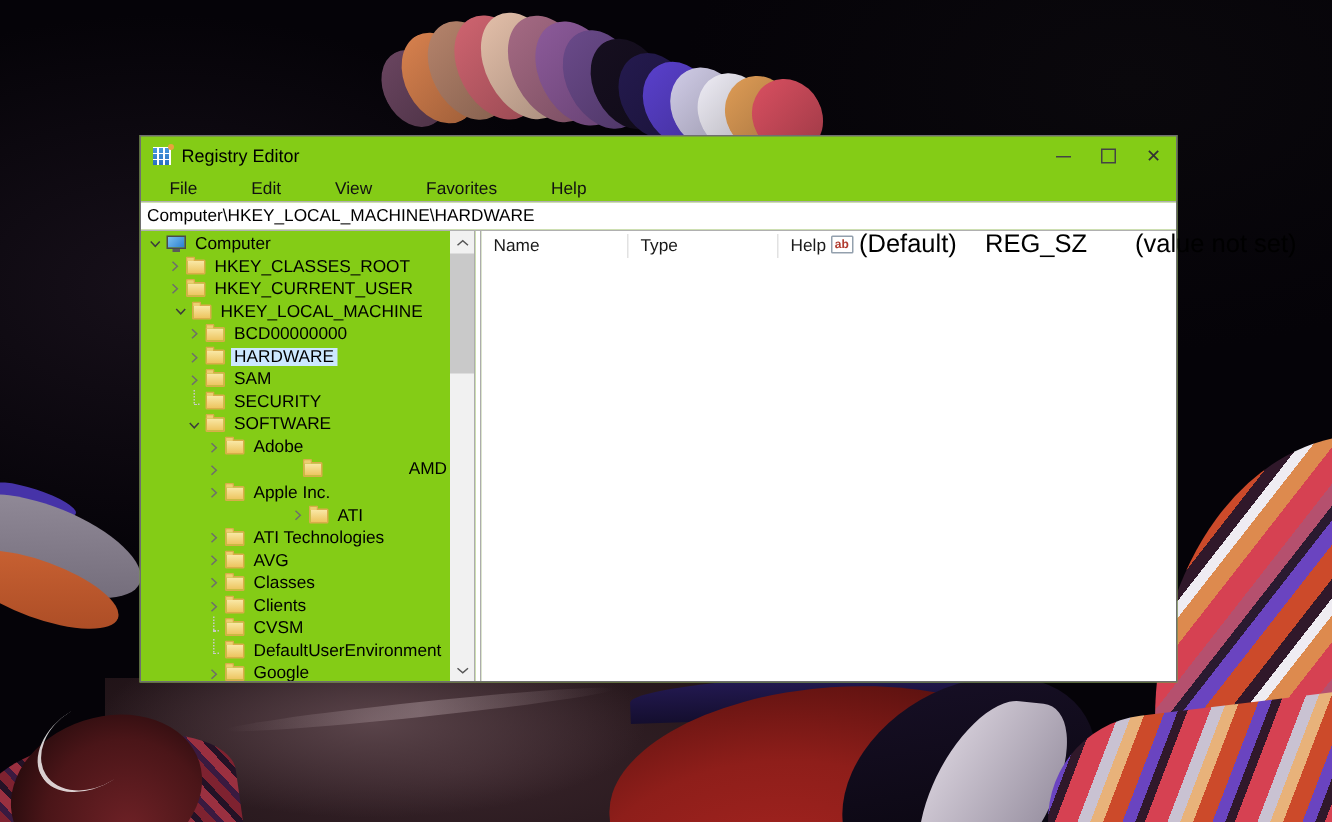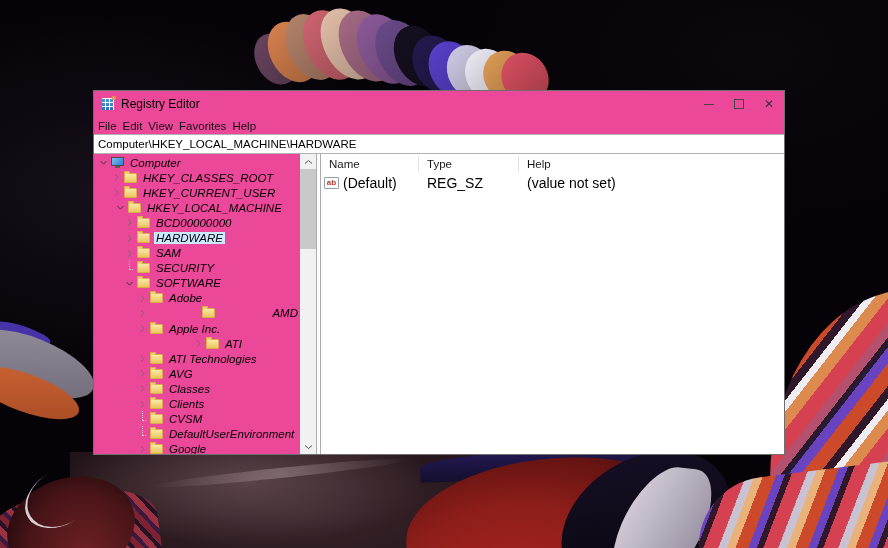--- a/index.html
+++ b/index.html
@@ -36,74 +36,74 @@
   .wp-br-dark{left:556px;top:458px;width:180px;height:130px;transform:rotate(-30deg);border-radius:50%;
     background:linear-gradient(200deg,#181028,#060408);}
   .wp-wedge{left:620px;top:468px;width:84px;height:120px;transform:skewX(-18deg) rotate(6deg);border-radius:40%/50%;
     background:linear-gradient(100deg,#d5ced9,#978fa0);}
   .wp-rr{left:770px;top:290px;width:160px;height:270px;border-top-left-radius:140px 190px;
     background:repeating-linear-gradient(128deg,#efecf2 0 7px,#dd8a4e 7px 18px,#d64152 18px 33px,#b5506e 33px 42px,#2a1a30 42px 48px,#6a44c0 48px 58px,#cc4a2a 58px 72px,#30182a 72px 80px);}
   .wp-rr2{left:696px;top:472px;width:220px;height:100px;transform:rotate(-7deg);border-top-left-radius:70px;
     background:repeating-linear-gradient(118deg,#e8b27a 0 8px,#cc4a2a 8px 20px,#6a44c0 20px 28px,#30182a 28px 34px,#d64152 34px 48px,#c9c2d2 48px 56px);}
 
   
-  .window{position:absolute;left:93px;top:90px;width:692px;height:365px;background:#ec4899;
+  .window{position:absolute;left:93px;top:90px;width:692px;height:365px;background:#84cc16;
           border:1px solid #6f6f6f;box-sizing:border-box;display:flex;flex-direction:column;}
   .titlebar{height:26px;display:flex;align-items:center;flex:0 0 auto;}
   .app-icon{width:12px;height:12px;margin-left:8px;position:relative;flex:0 0 auto;
     background-image:
       repeating-linear-gradient(90deg,transparent 0 3px,#fff 3px 4px),
       repeating-linear-gradient(0deg,transparent 0 3px,#fff 3px 4px),
       linear-gradient(#4a9be0,#2a6fc0);}
   .app-icon::after{content:"";position:absolute;right:-2px;top:-2px;width:4px;height:4px;border-radius:50%;background:#e8a33d;}
   .title{font-size:12px;color:#000;margin-left:7px;white-space:nowrap;}
   .controls{margin-left:auto;display:flex;height:100%;}
   .ctl{width:30px;display:flex;align-items:center;justify-content:center;}
   .glyph-min{width:10px;height:1px;background:#444;}
   .glyph-max{width:8px;height:8px;border:1px solid #444;}
   .glyph-close{font-size:12px;color:#333;line-height:1;}
   .glyph-close::before{content:"\2715";}
 
   .menubar{height:17px;border-bottom:1px solid #b0b0b0;display:flex;align-items:center;
            font-size:11.5px;color:#111;padding-left:1px;flex:0 0 auto;}
-  .menu-item{padding:1px 3px;}
+  .menu-item{padding:1px 18px;}
   .addressbar{height:18px;border-bottom:1px solid #b0b0b0;flex:0 0 auto;display:flex;}
   .addressbar input{flex:1;border:none;outline:none;font-family:"Liberation Sans",sans-serif;
                     font-size:11.5px;color:#000;padding:1px 4px;background:#fff;}
 
   .wbody{flex:1;display:flex;min-height:0;}
   .tree-pane{width:223px;border-right:1px solid #acacac;display:flex;box-sizing:border-box;}
   .splitter{width:3px;background:#fff;border-right:1px solid #acacac;}
   .tree{flex:1;overflow:hidden;padding-top:1px;}
-  .tree-row{height:15.1px;display:flex;align-items:center;white-space:nowrap;font-style:italic;}
+  .tree-row{height:15.1px;display:flex;align-items:center;white-space:nowrap;}
   .expander{width:9px;height:9px;margin-right:3px;flex:0 0 auto;display:flex;align-items:center;justify-content:center;}
   .leaf-line{position:relative;}
   .leaf-line::before{content:"";position:absolute;left:4px;top:-4px;height:9px;border-left:1px dotted #c9c9c9;}
   .leaf-line::after{content:"";position:absolute;left:4px;top:5px;width:4px;border-top:1px dotted #c9c9c9;}
   .tree-icon{flex:0 0 auto;margin-right:4px;position:relative;}
   .icon-folder{width:13px;height:10px;border:1px solid #d9ad4a;border-radius:1px;box-sizing:border-box;
     background:linear-gradient(#f9e8a6,#edc45f);}
   .icon-folder::before{content:"";position:absolute;left:-1px;top:-3px;width:6px;height:3px;
     background:#eccf72;border:1px solid #d9ad4a;border-bottom:none;border-radius:1px 1px 0 0;box-sizing:border-box;}
   .icon-computer{width:13px;height:9px;border:1px solid #4a4a4a;box-sizing:border-box;
     background:linear-gradient(135deg,#7cc0f0,#2a7fd0);margin-bottom:3px;}
   .icon-computer::after{content:"";position:absolute;left:3px;bottom:-3px;width:5px;height:2px;background:#5a5a5a;}
   .label{font-size:11.5px;color:#000;padding:0 2px;}
   .tree-row.selected .label{background:#cce8ff;}
 
   .scrollbar{width:16px;background:#f1f1f1;display:flex;flex-direction:column;flex:0 0 auto;}
   .sb-btn{height:15px;display:flex;align-items:center;justify-content:center;}
   .sb-track{flex:1;position:relative;}
   .sb-thumb{position:absolute;top:0;left:0;right:0;height:80px;background:#c9c9c9;}
 
-  .list-pane{flex:1;display:flex;flex-direction:column;background:#fff;min-width:0;}
+  .list-pane{flex:1;display:flex;flex-direction:row;background:#fff;min-width:0;}
   .list-header{height:20px;display:flex;align-items:center;flex:0 0 auto;}
   .hcell{font-size:11.5px;color:#1a1a1a;padding-left:8px;box-sizing:border-box;height:16px;line-height:16px;}
   .hsep{border-right:1px solid #e2e2e2;}
-  .list-row{height:17px;display:flex;align-items:center;font-size:14px;color:#000;}
+  .list-row{height:17px;display:flex;align-items:center;font-size:17px;color:#000;}
   .cell{box-sizing:border-box;padding-left:8px;display:flex;align-items:center;overflow:hidden;white-space:nowrap;}
   .name-cell{padding-left:3px;}
   .abicon{width:13px;height:10px;flex:0 0 auto;margin-right:4px;background:#fff;border:1px solid #93a0ad;
     border-radius:1px;text-align:center;font-weight:bold;font-size:8px;line-height:9px;color:#b03a2e;}
   .abicon::before{content:"ab";}
 </style>
 </head>
 <body>
 
 <div class="screen">

